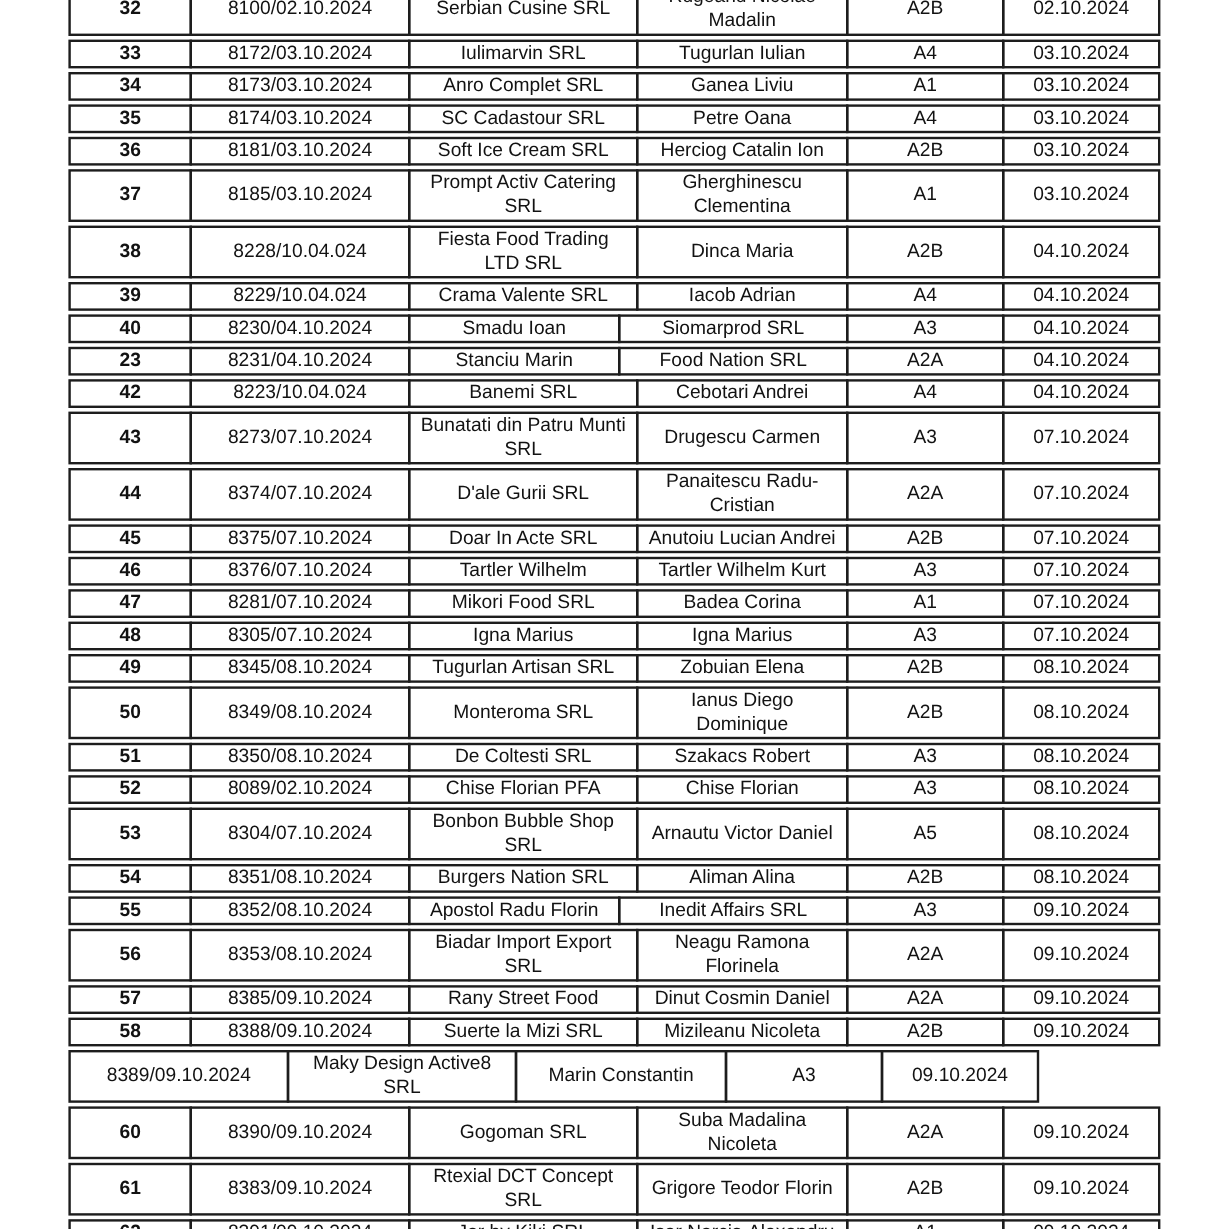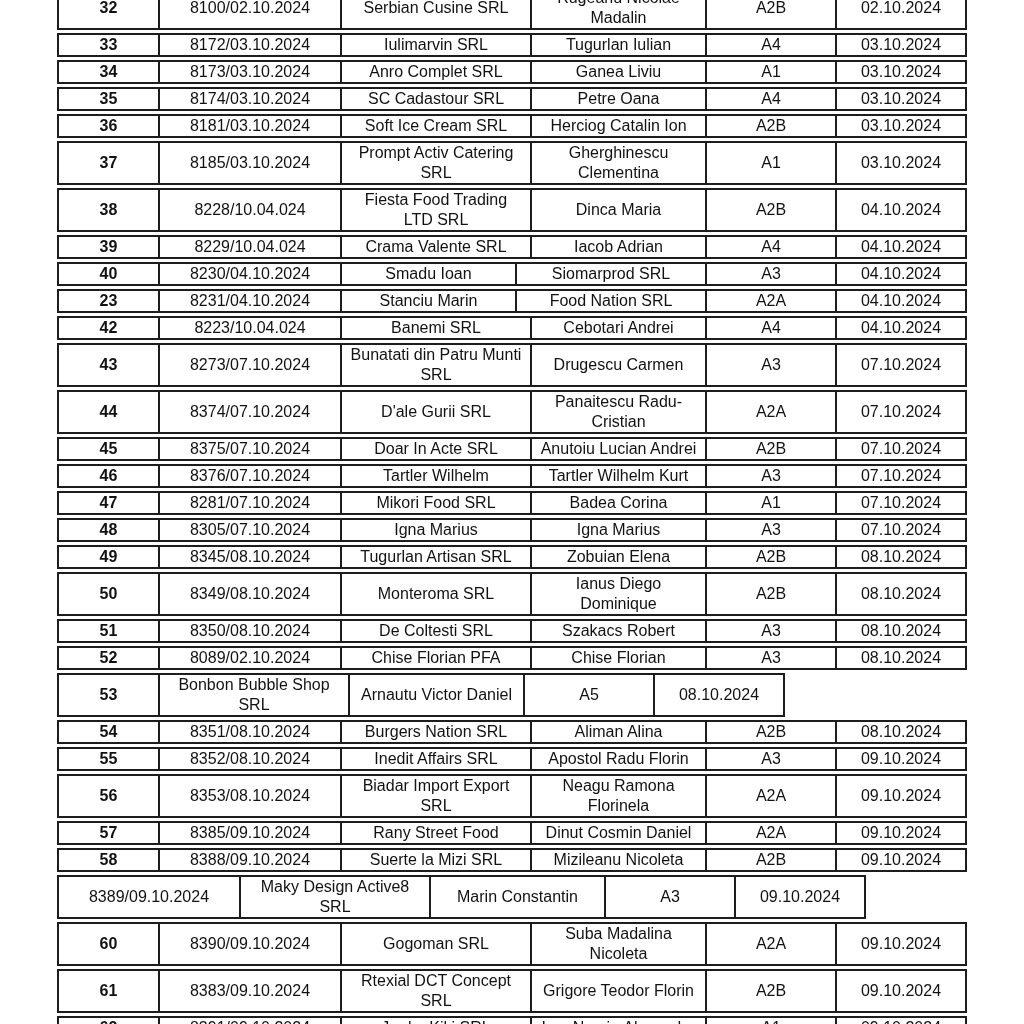--- a/index.html
+++ b/index.html
@@ -218,39 +218,40 @@
     <div class="row">
       <div class="cell c0">52</div>
       <div class="cell c1">8089/02.10.2024</div>
       <div class="cell c2">Chise Florian PFA</div>
       <div class="cell c3">Chise Florian</div>
       <div class="cell c4">A3</div>
       <div class="cell c5">08.10.2024</div>
     </div>
     <div class="row">
       <div class="cell c0">53</div>
+      <div class="cell c1">8304/07.10.2024</div>
       <div class="cell c2">Bonbon Bubble Shop
 SRL</div>
       <div class="cell c3">Arnautu Victor Daniel</div>
       <div class="cell c4">A5</div>
       <div class="cell c5">08.10.2024</div>
     </div>
     <div class="row">
       <div class="cell c0">54</div>
       <div class="cell c1">8351/08.10.2024</div>
       <div class="cell c2">Burgers Nation SRL</div>
       <div class="cell c3">Aliman Alina</div>
       <div class="cell c4">A2B</div>
       <div class="cell c5">08.10.2024</div>
     </div>
     <div class="row">
       <div class="cell c0">55</div>
       <div class="cell c1">8352/08.10.2024</div>
+      <div class="cell c3">Apostol Radu Florin</div>
       <div class="cell c2">Inedit Affairs SRL</div>
-      <div class="cell c3">Apostol Radu Florin</div>
       <div class="cell c4">A3</div>
       <div class="cell c5">09.10.2024</div>
     </div>
     <div class="row">
       <div class="cell c0">56</div>
       <div class="cell c1">8353/08.10.2024</div>
       <div class="cell c2">Biadar Import Export
 SRL</div>
       <div class="cell c3">Neagu Ramona
 Florinela</div>

